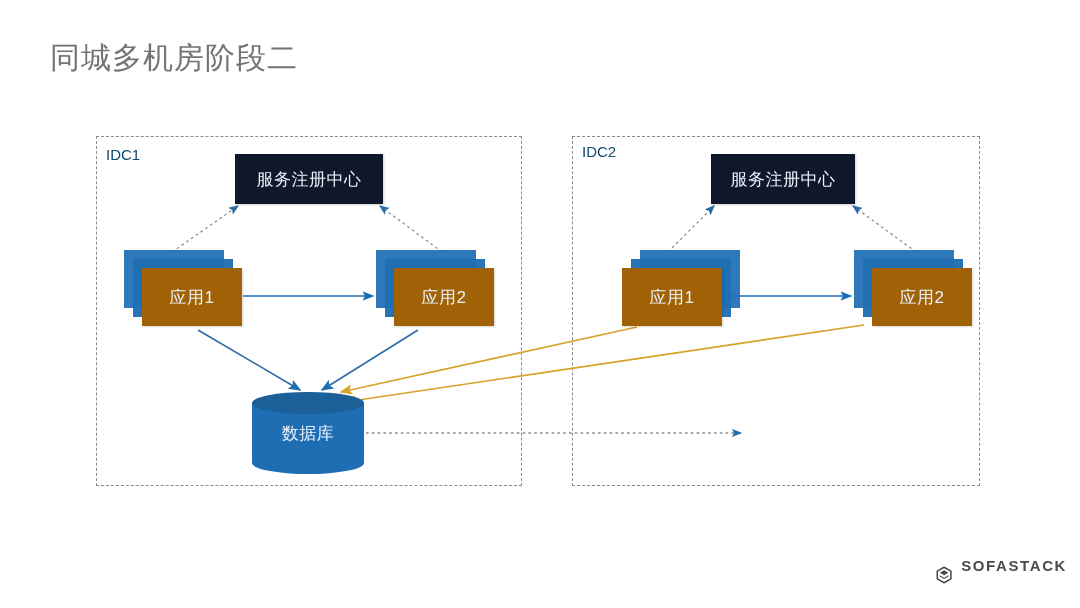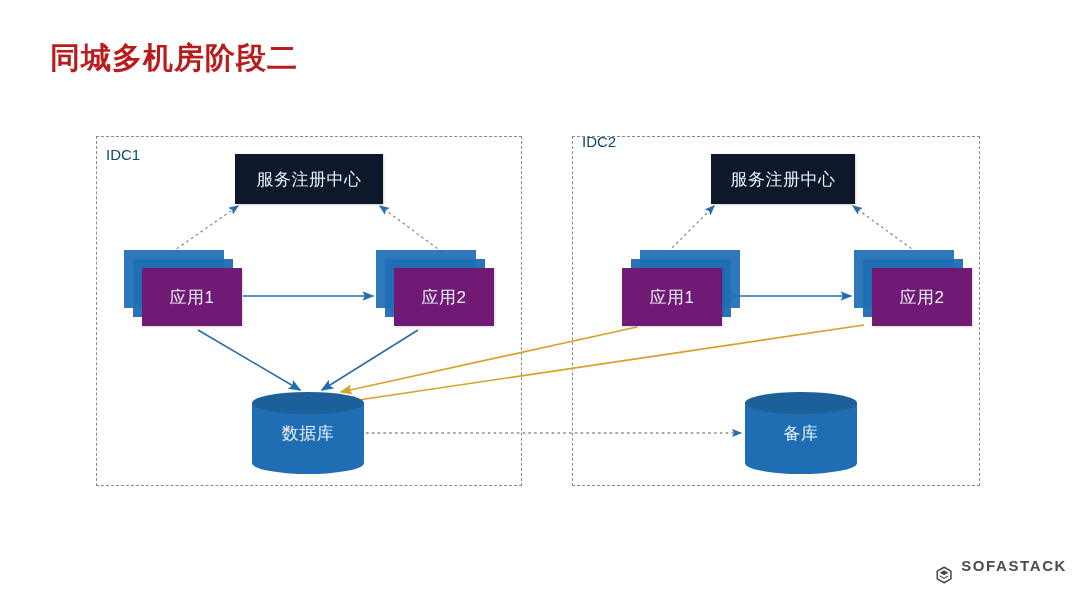--- a/index.html
+++ b/index.html
@@ -16,23 +16,23 @@
     background: #ffffff;
   }
 
   
   #slide-title {
     position: absolute;
     left: 50px;
     top: 38px;
     font-size: 30px;
     line-height: 40px;
-    color: #b91c1c;
+    color: #737373;
     letter-spacing: 1px;
-    font-weight: 700;
+    font-weight: 400;
     white-space: nowrap;
     text-align: center;
   }
 
   
   #diagram-canvas {
     position: absolute;
     left: 0;
     top: 0;
     width: 1080px;
@@ -57,21 +57,21 @@
   #idc2-box { left: 572px; top: 136px; width: 408px; height: 350px; }
 
   .idc-label {
     position: absolute;
     font-size: 15px;
     color: #0c4a6e;
     line-height: 18px;
     white-space: nowrap;
   }
   #idc1-label { left: 106px; top: 146px; }
-  #idc2-label { left: 582px; top: 133px; }
+  #idc2-label { left: 582px; top: 143px; }
 
   
   .registry-box {
     position: absolute;
     background: #0f172a;
     color: #e8f1fa;
     font-size: 17px;
     display: flex;
     align-items: center;
     justify-content: center;
@@ -91,21 +91,21 @@
   .app-stack .layer {
     position: absolute;
     width: 100px;
     height: 58px;
     background: #1f6eb4;
     box-sizing: border-box;
   }
   .app-stack .layer.back2  { opacity: 0.93; }
   .app-stack .layer.back1  { opacity: 0.96; }
   .app-stack .layer.front  {
-    background: #701a75;
+    background: #a16207;
     display: flex;
     align-items: center;
     justify-content: center;
     color: #e8f1fa;
     font-size: 17px;
     letter-spacing: 0.5px;
     box-shadow: 1px 1px 2px rgba(0,0,0,0.16);
   }
   
   .stack-dr .back2 { left: 0px;  top: 0px; }
@@ -270,26 +270,20 @@
     </div>
   </div>
 
   <div id="db-primary" class="db-cyl">
     <div class="body"></div>
     <div class="bottom-ellipse"></div>
     <div class="top-ellipse"></div>
     <div class="db-label">数据库</div>
   </div>
 
-  <div id="db-backup" class="db-cyl">
-    <div class="body"></div>
-    <div class="bottom-ellipse"></div>
-    <div class="top-ellipse"></div>
-    <div class="db-label">备库</div>
-  </div>
 
 </div>
 
 <div id="sofastack-logo">
   <svg width="36" height="36" viewBox="0 0 40 40">
     <path d="M20 3 L35 11.5 L35 28.5 L20 37 L5 28.5 L5 11.5 Z" fill="none" stroke="#4a4a4a" stroke-width="3.4" stroke-linejoin="round"></path>
     <path d="M20 9.5 L29.5 15 L20 20.5 L10.5 15 Z" fill="#4a4a4a"></path>
     <path d="M10.5 20.5 L20 26 L29.5 20.5 L29.5 23.5 L20 29 L10.5 23.5 Z" fill="#4a4a4a"></path>
   </svg>
   <span id="sofastack-wordmark">SOFASTACK</span>

